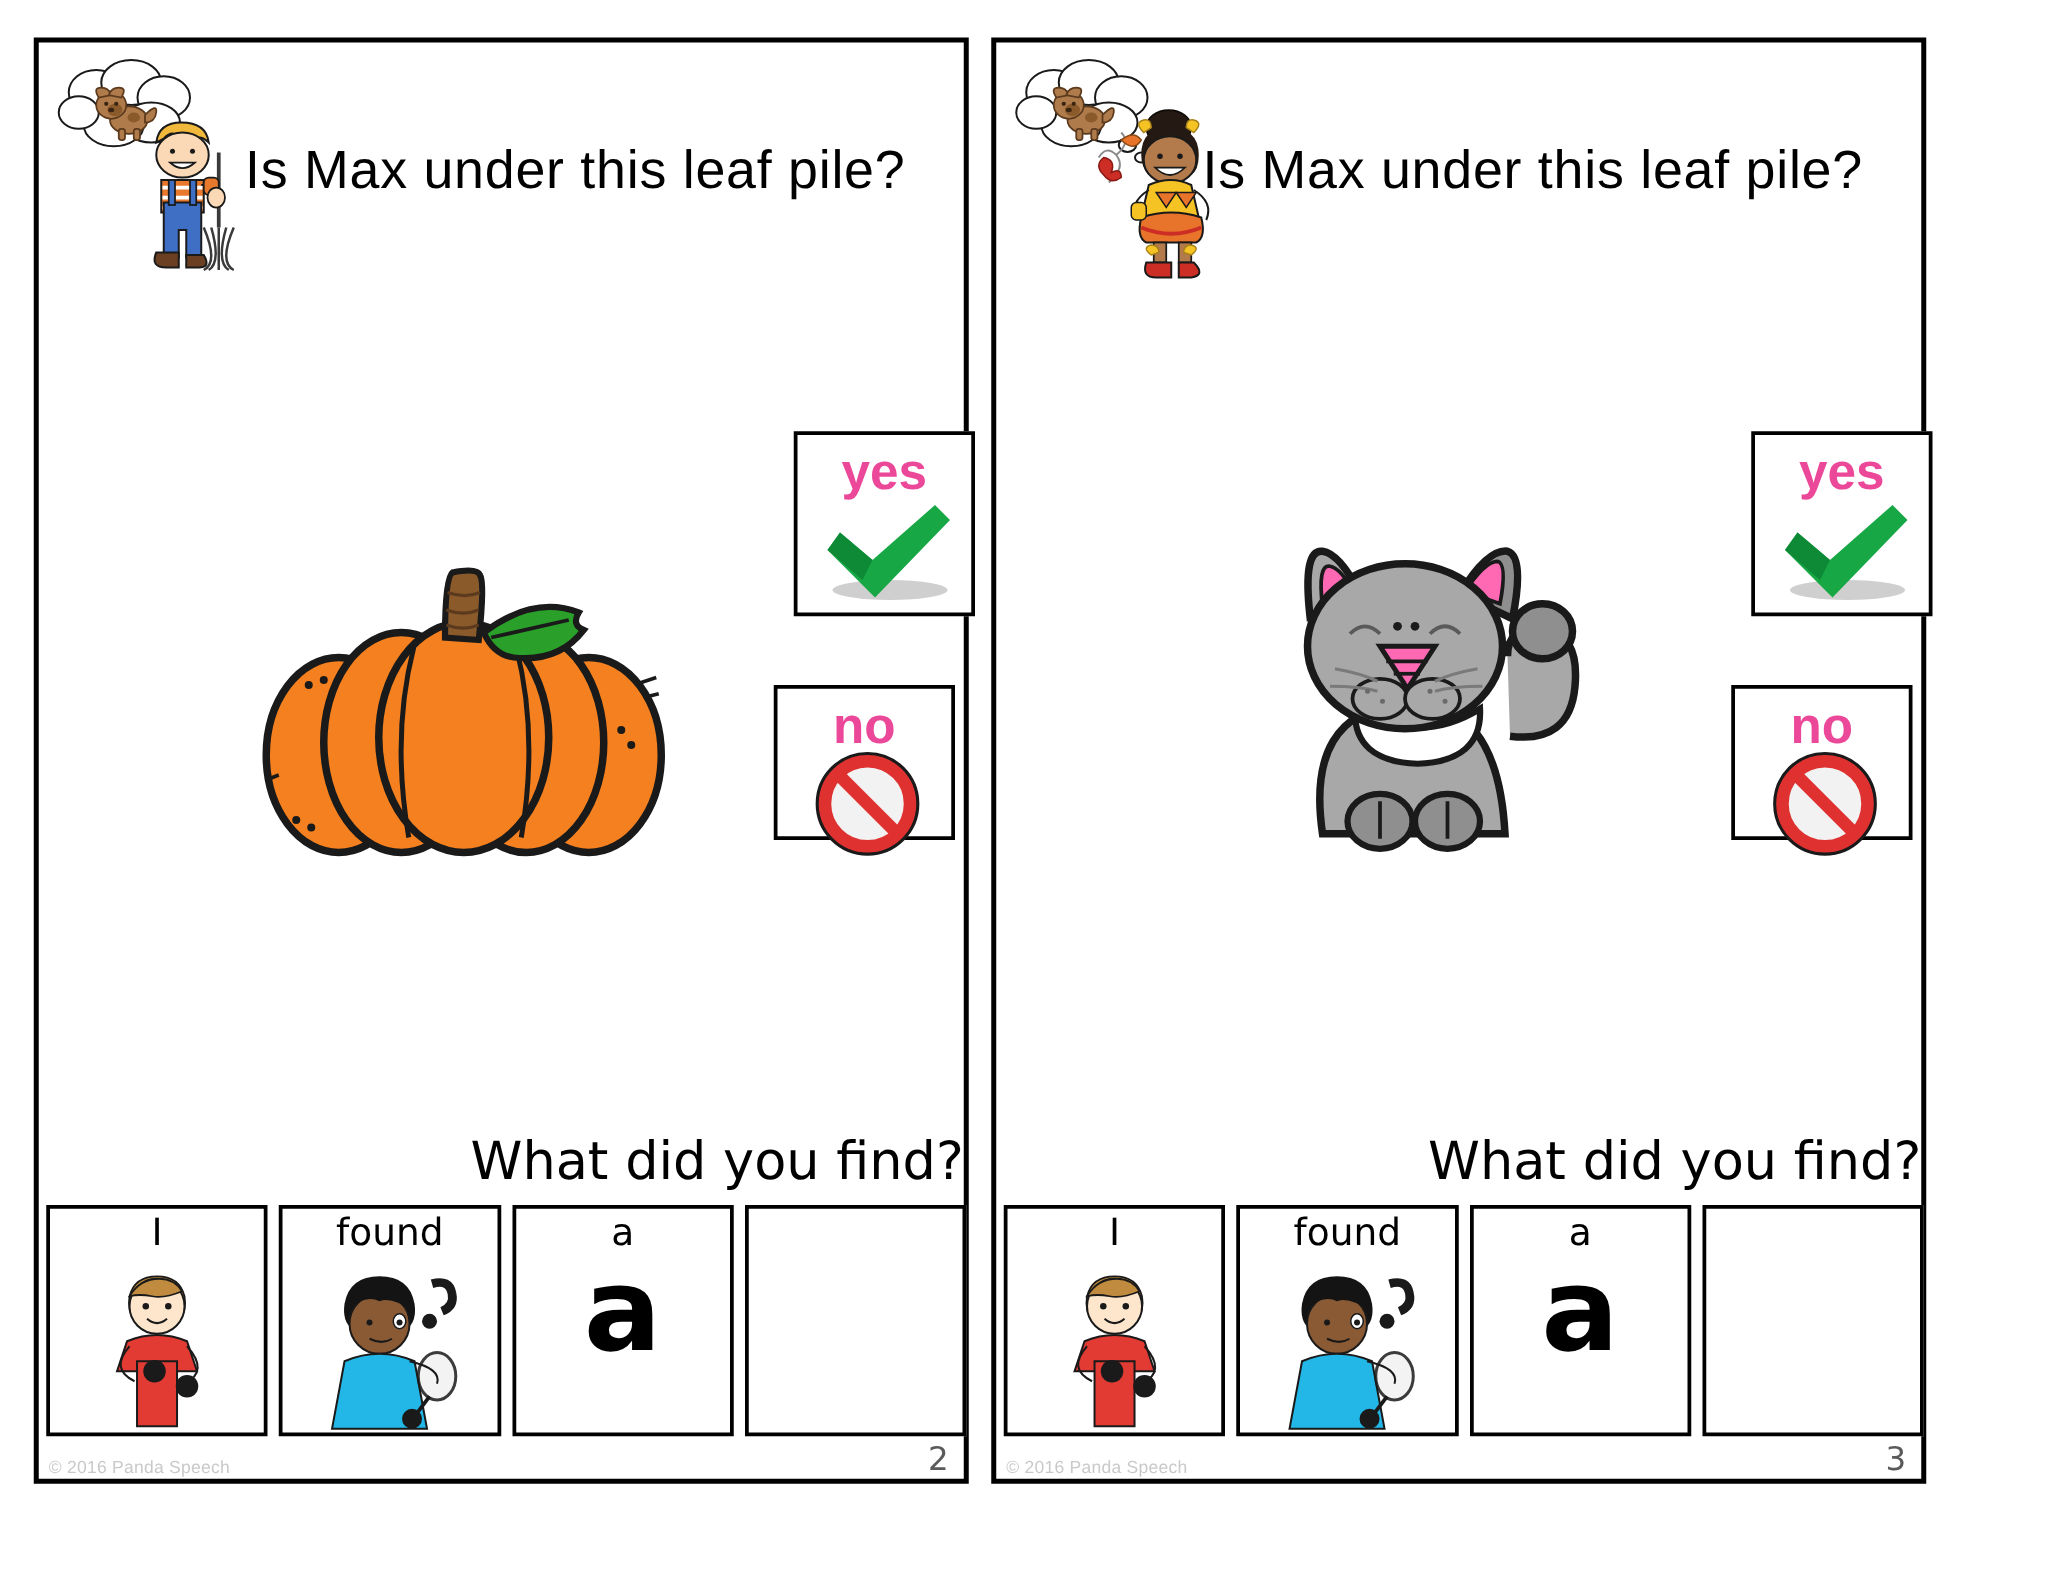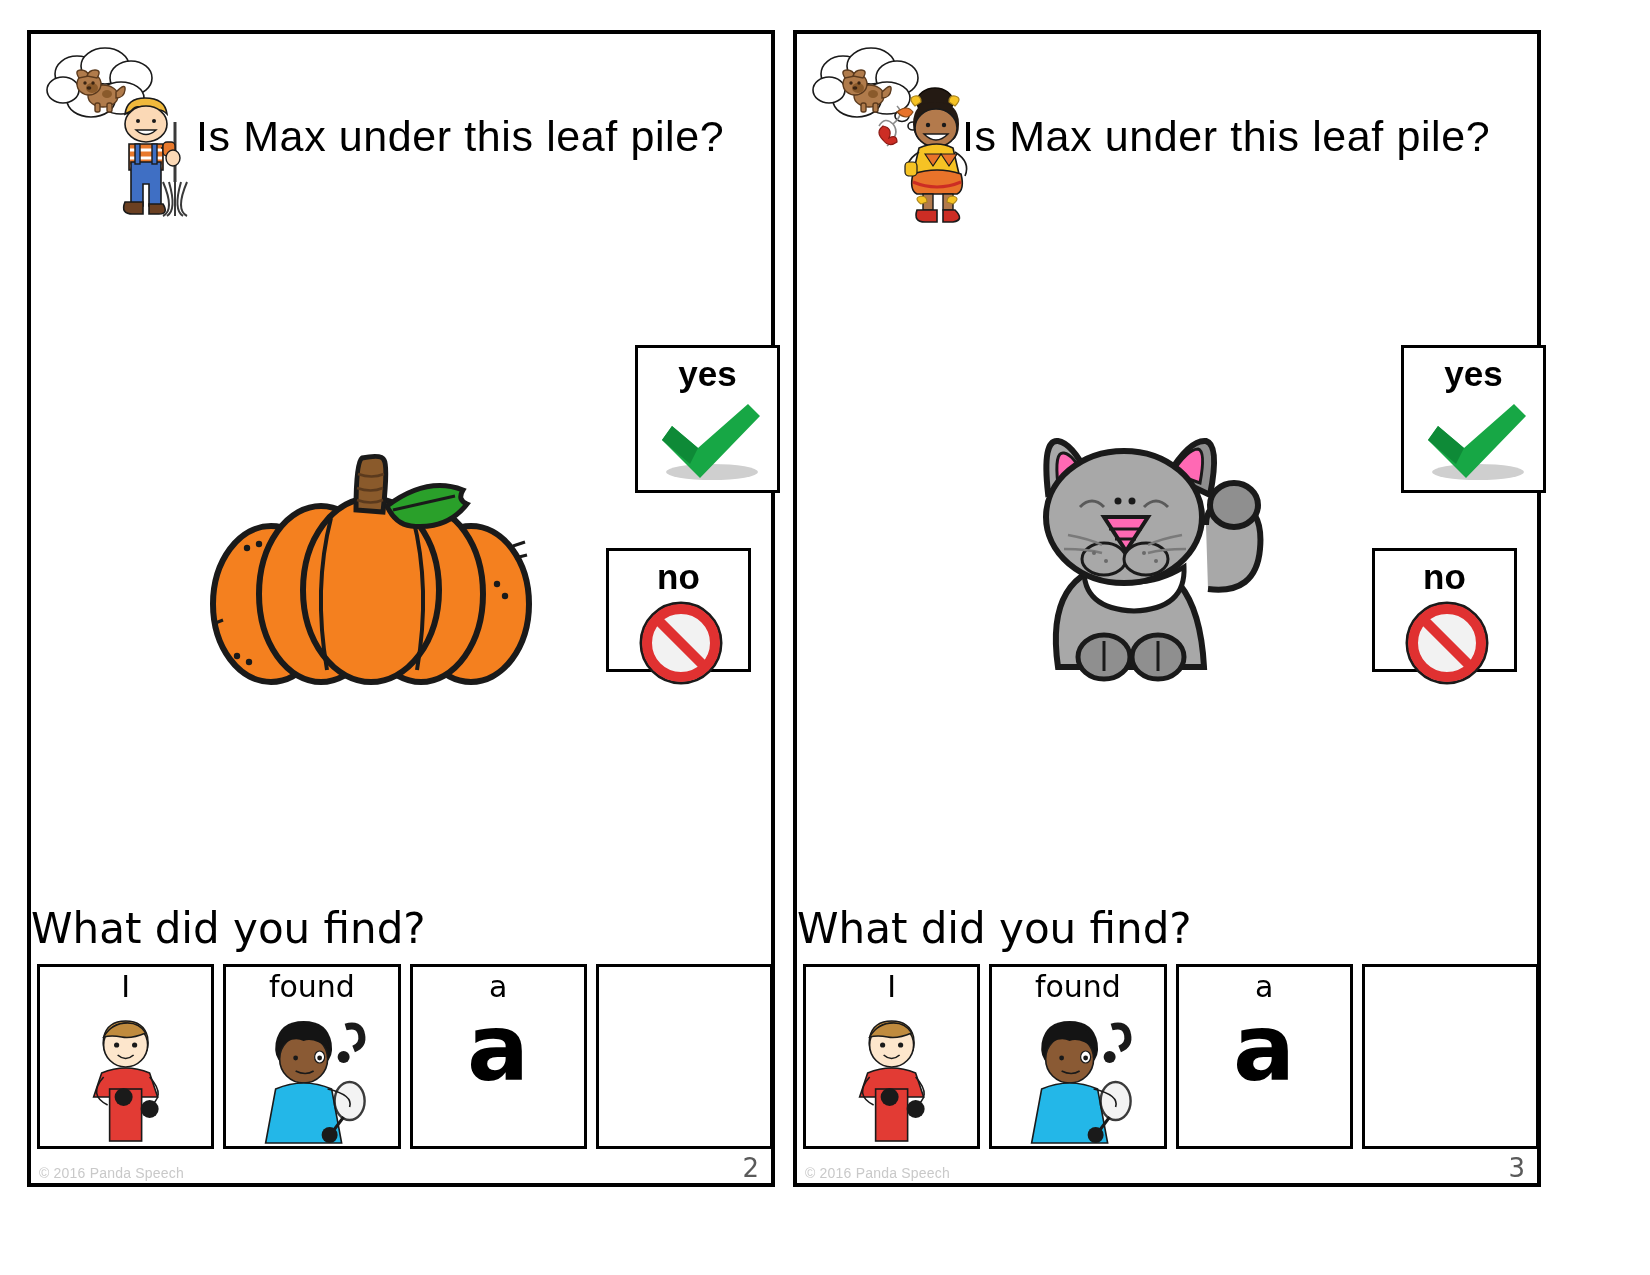--- a/index.html
+++ b/index.html
@@ -24,27 +24,27 @@
   .title{position:absolute;left:165px;top:78px;width:570px;
          font-family:Liberation Sans, sans-serif;font-size:43px;
          font-weight:400;letter-spacing:.6px;color:#000;white-space:nowrap;}
 
   
   .mainpic{position:absolute;left:150px;top:380px;width:380px;height:300px;}
 
   
   .ynbox{position:absolute;border:3px solid #000;background:#fff;box-sizing:border-box;}
   .yesbox{left:604px;top:311px;width:145px;height:148px;}
-  .nobox {left:575px;top:514px;width:145px;height:124px;}
+  .nobox {left:588px;top:514px;width:145px;height:124px;}
   .ynlabel{position:absolute;left:0;top:6px;width:100%;text-align:center;
-           font-family:"Liberation Sans",sans-serif;font-weight:bold;font-size:35px;color:#000000;}
+           font-family:"Liberation Sans",sans-serif;font-weight:bold;font-size:41px;color:#ec4899;}
   .ynicon{position:absolute;left:0;top:44px;width:100%;height:96px;}
 
   
-  .q2{position:absolute;left:0;top:870px;width:100%;text-align:left;
+  .q2{position:absolute;left:0;top:870px;width:100%;text-align:right;
       font-family:"DejaVu Sans",sans-serif;font-size:42px;color:#000;}
 
   
   .strip{position:absolute;left:6px;top:930px;width:736px;height:185px;display:flex;gap:9px;}
   .card{position:relative;flex:1 1 0;border:3px solid #000;background:#fff;box-sizing:border-box;}
   .cardword{position:absolute;left:0;top:4px;width:100%;text-align:center;
             font-family:"DejaVu Sans",sans-serif;font-size:30px;color:#000;line-height:1.05;}
   .cardart{position:absolute;left:0;top:42px;width:100%;height:135px;}
   .bigletter{position:absolute;left:0;top:36px;width:100%;text-align:center;
              font-family:"DejaVu Sans",sans-serif;font-size:92px;font-weight:bold;color:#000;line-height:1;}

